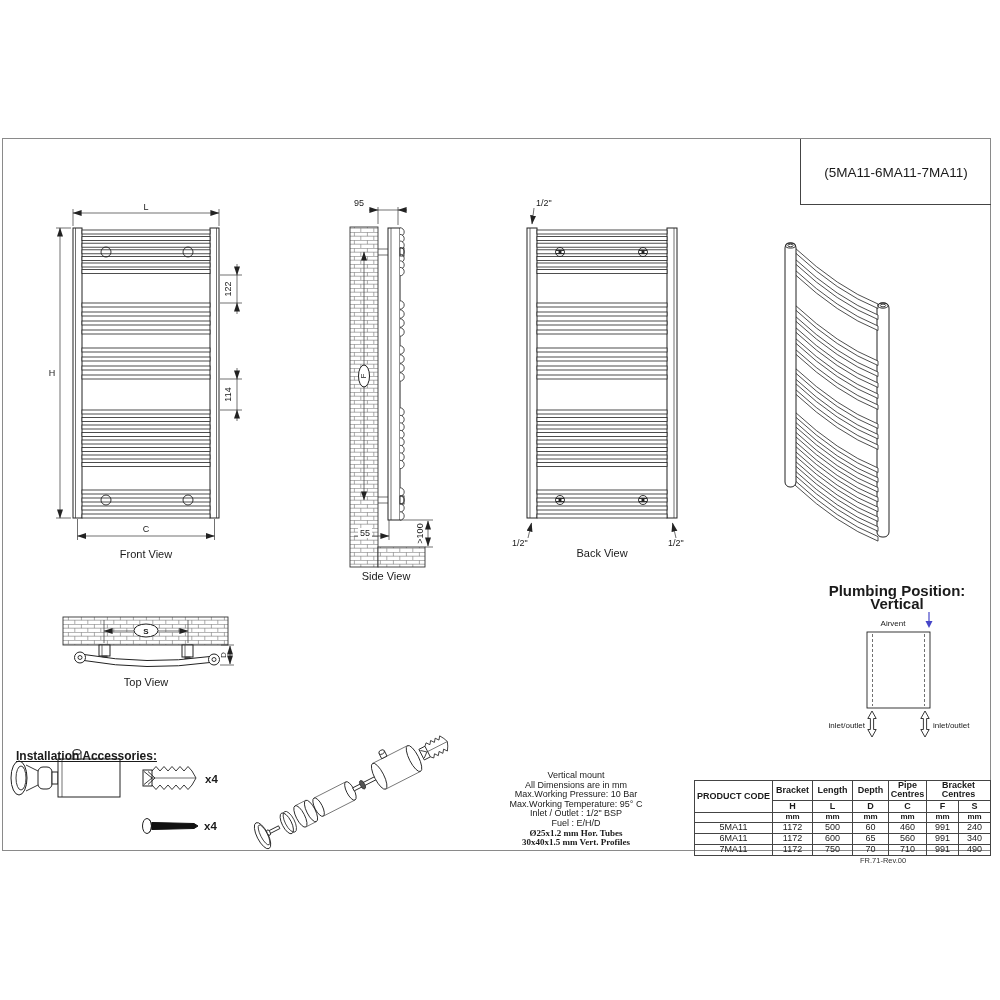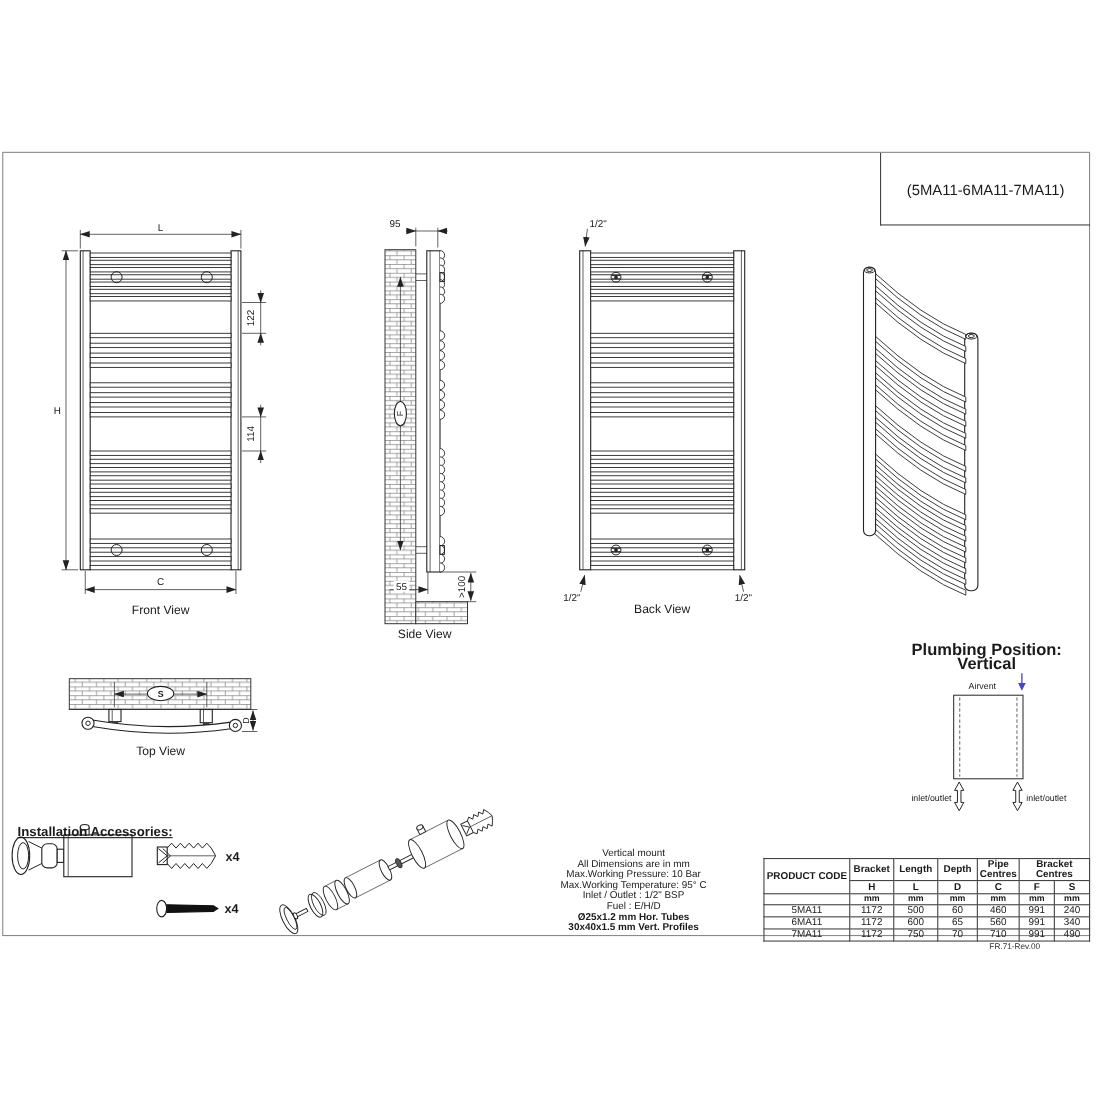--- a/index.html
+++ b/index.html
@@ -8,22 +8,22 @@
   .abs{position:absolute;}
   #frame{left:2px;top:138px;width:987px;height:711px;border:1px solid #8a8a8a;}
   #titleblock{left:800px;top:139px;width:190px;height:65px;border-left:1px solid #444;
       border-bottom:1px solid #444;display:flex;flex-direction:column;align-items:center;justify-content:center;}
   #titleblock .t1{font-size:23px;font-weight:bold;letter-spacing:.5px;}
   #titleblock .t2{font-size:13.5px;font-weight:normal;margin-top:1px;}
   #plumbtitle{left:822px;top:584px;width:150px;text-align:center;font-weight:bold;
       font-size:15px;line-height:13px;}
   #accheading{left:16px;top:723px;font-weight:bold;font-size:12px;text-decoration:underline;margin-top:26px;}
   #notes{left:460px;top:771px;width:232px;text-align:center;font-size:9px;line-height:9.6px;}
-  #notes .b{font-weight:bold;}
-  #footer{left:860px;top:856px;width:125px;text-align:center;font-size:7.5px;color:#333;}
+  #notes .b{font-weight:bold;font-family:Liberation Serif, serif;}
+  #footer{left:860px;top:856px;width:125px;text-align:left;font-size:7.5px;color:#333;}
   svg{position:absolute;left:0;top:0;}
   svg text{font-family:"Liberation Sans","DejaVu Sans",sans-serif;fill:#1a1a1a;}
   .dim{font-size:9px;}
   .dimsm{font-size:8px;}
   .viewlabel{font-size:11px;}
   .ln{stroke:#333;stroke-width:0.7;fill:none;}
   .ot{stroke:#222;stroke-width:1;fill:#fff;}
   .otn{stroke:#222;stroke-width:0.9;fill:none;}
   table.spec{position:absolute;left:694px;top:780px;border-collapse:collapse;
       font-size:9px;text-align:center;}

